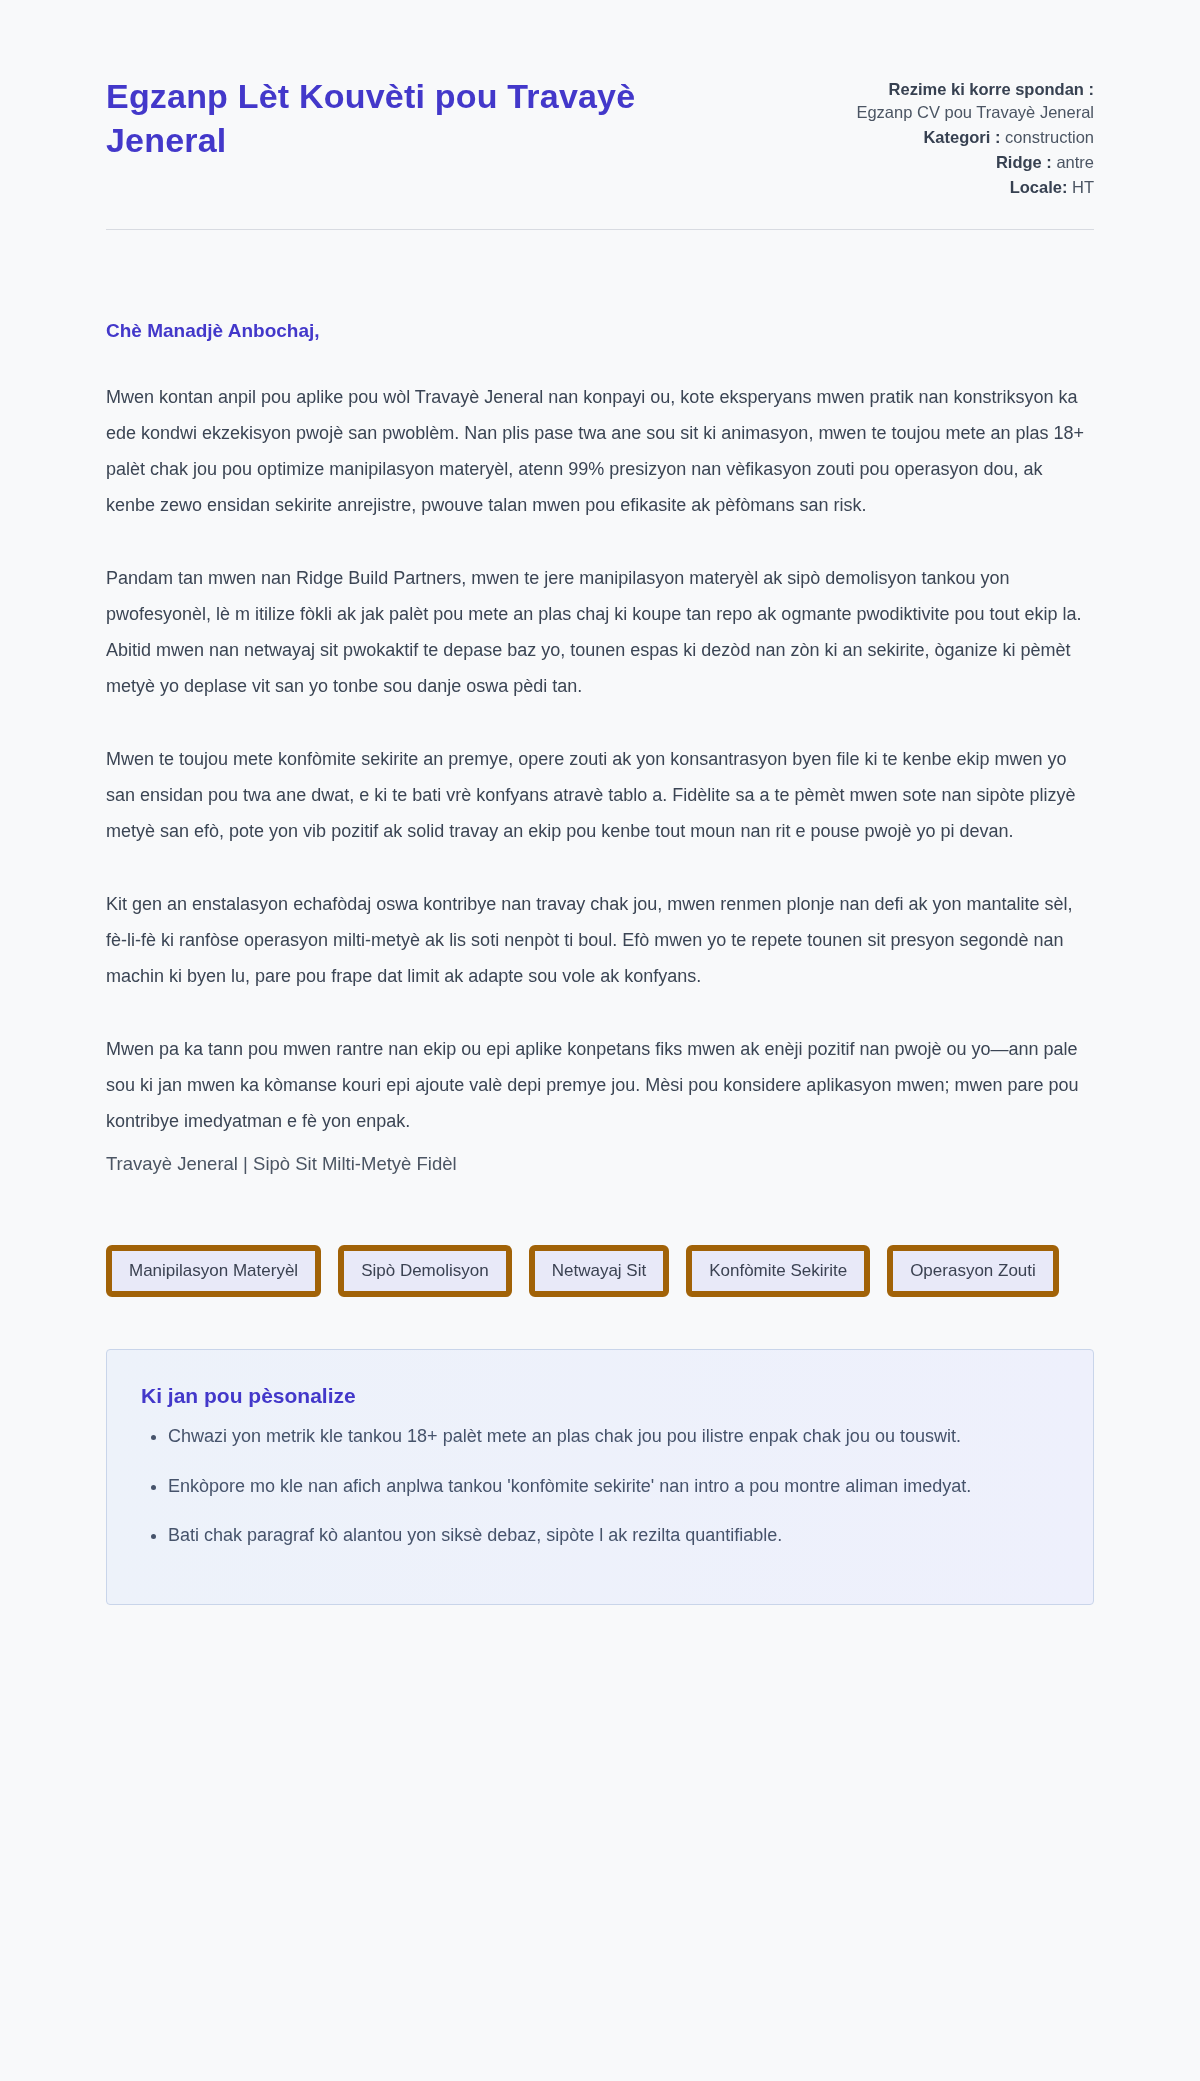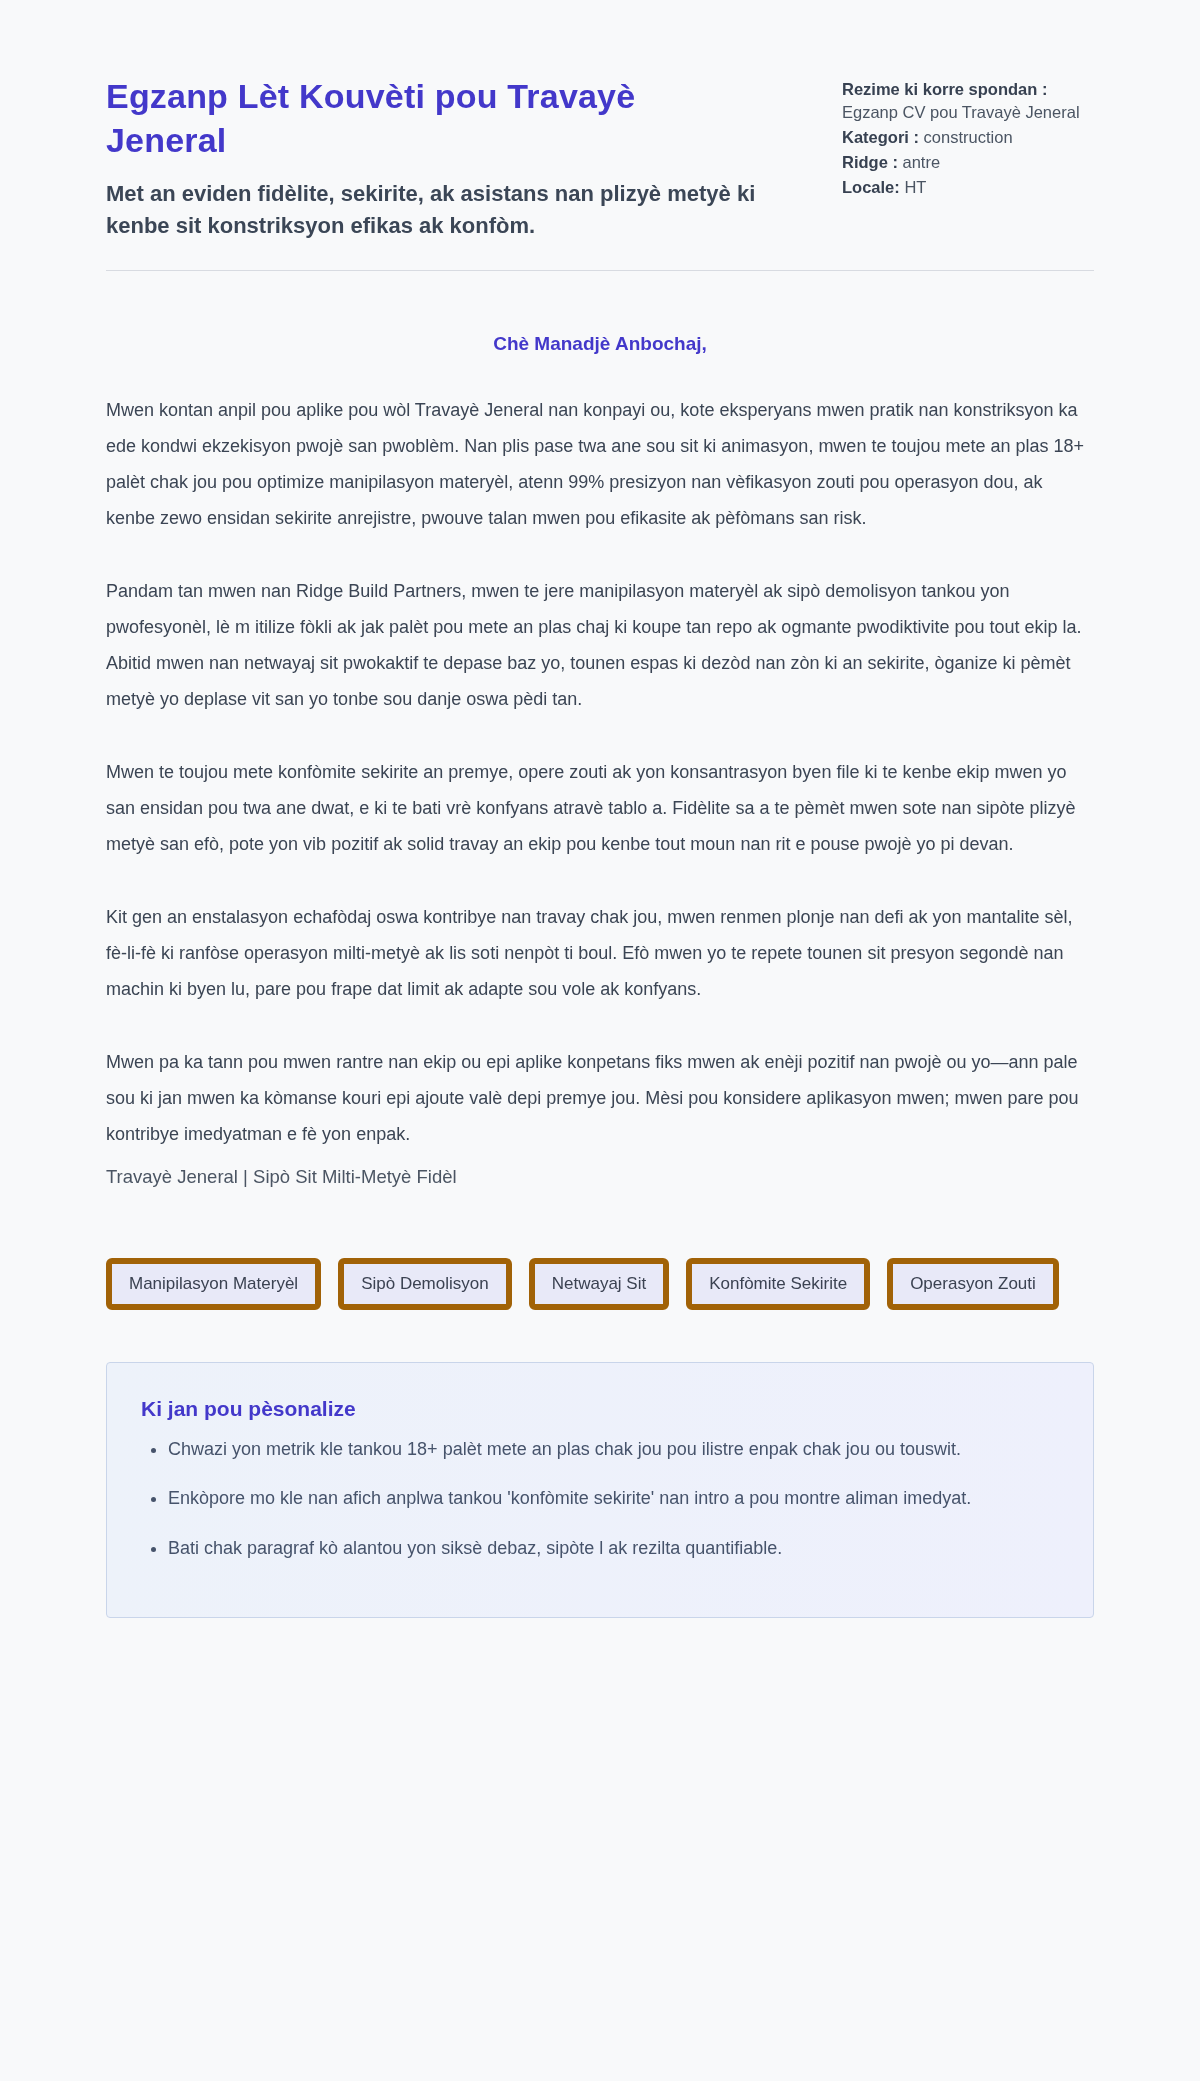--- a/index.html
+++ b/index.html
@@ -37,41 +37,41 @@
     margin-top: 16px;
     font-size: 22px;
     font-weight: 700;
     color: #3b4656;
     line-height: 1.45;
     max-width: 700px;
   }
   .meta {
     width: 252px;
     flex: 0 0 252px;
+    text-align: right;
     font-size: 16.5px;
     line-height: 1.4;
     color: #4b5563;
     padding-top: 4px;
   }
   .meta-item { margin-bottom: 2px; }
   .meta-label { font-weight: 700; color: #374151; }
 
   hr.divider {
     border: none;
     border-top: 1px solid #d8dbe1;
     margin-top: 28px;
   }
 
   
   .greeting {
-    margin-top: 62px;
+    margin-top: 90px;
     font-size: 19px;
     font-weight: 700;
     color: #4338ca;
-    text-align: center;
   }
   .paragraph {
     margin-top: 37px;
     font-size: 18px;
     line-height: 2.0;
     color: #3b4554;
   }
 
   .signature-name {
     margin-top: 42px;
@@ -130,21 +130,20 @@
   .callout-list li:last-child { margin-bottom: 0; }
 </style>
 </head>
 <body>
 
 <div class="container">
 
   <div class="header">
     <div class="header-left">
       <h1 class="page-title">Egzanp Lèt Kouvèti pou Travayè Jeneral</h1>
-      <h2 class="page-subtitle">Met an eviden fidèlite, sekirite, ak asistans nan plizyè metyè ki kenbe sit konstriksyon efikas ak konfòm.</h2>
     </div>
     <div class="meta">
       <div class="meta-item">
         <span class="meta-label">Rezime ki korre spondan :</span>
         <span class="meta-value">Egzanp CV pou Travayè Jeneral</span>
       </div>
       <div class="meta-item">
         <span class="meta-label">Kategori :</span>
         <span class="meta-value">construction</span>
       </div>

